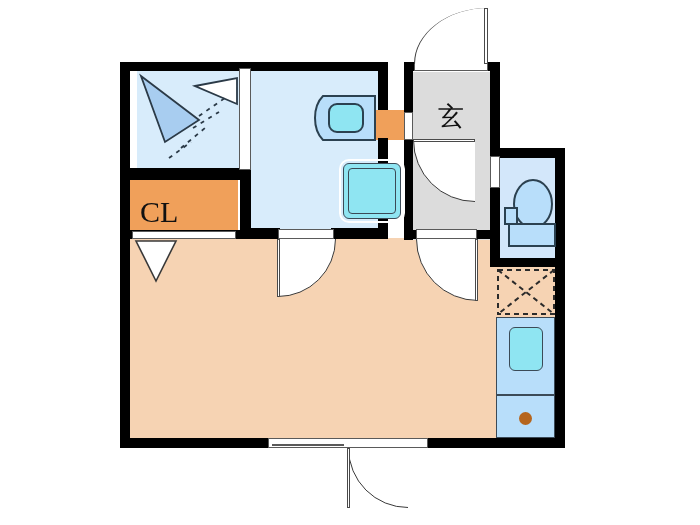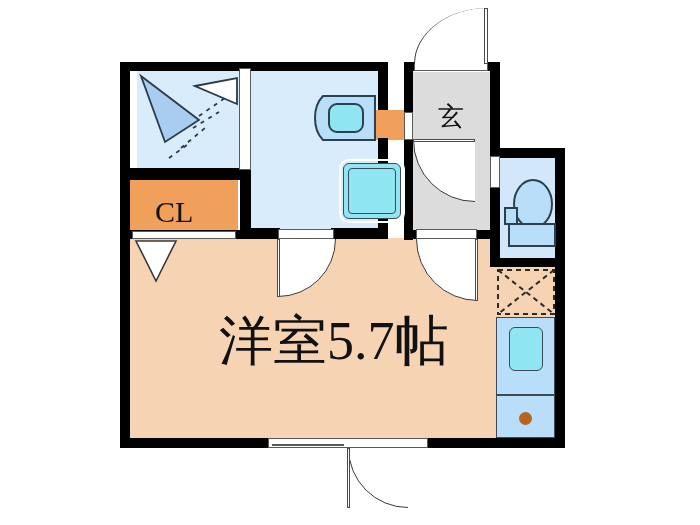--- a/index.html
+++ b/index.html
@@ -223,19 +223,18 @@
     <line x1="58" y1="2" x2="2" y2="46" stroke="#2b2b2b" stroke-width="2" stroke-dasharray="5,4"></line>
   </svg>
 
   <div class="fx" style="left:496px; top:317px; width:59px; height:78px; background:#b8defa;"></div>
   <div class="fx" style="left:509px; top:327px; width:34px; height:44px; border-radius:6px;
               background:#8fe5f2;"></div>
   <div class="fx" style="left:496px; top:395px; width:59px; height:43px; background:#b8defa;"></div>
   <div class="abs" style="left:519px; top:412px; width:13px; height:13px; border-radius:50%;
               background:#b5651d;"></div>
 
-  <div class="label label-room" style="left:219px; top:314px;">洋室5.7帖</div>
-
-  <div class="label label-cl" style="left:155px; top:197px;">CL</div>
+
+  <div class="label label-cl" style="left:140px; top:197px;">CL</div>
 
   <div class="label label-genkan" style="left:438px; top:103px;">玄</div>
 
 </div>
 
 </body></html>

